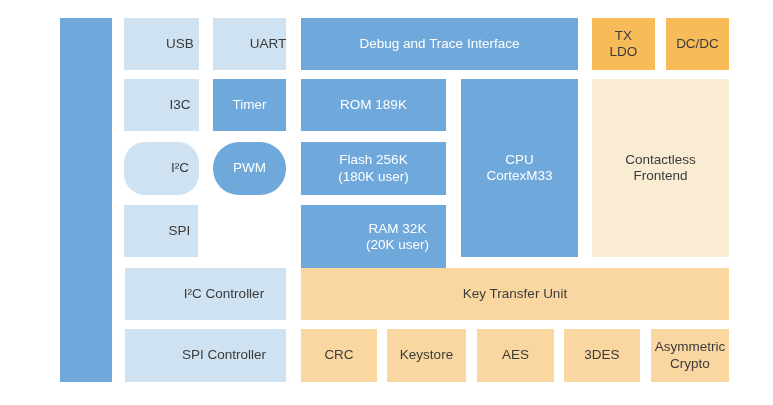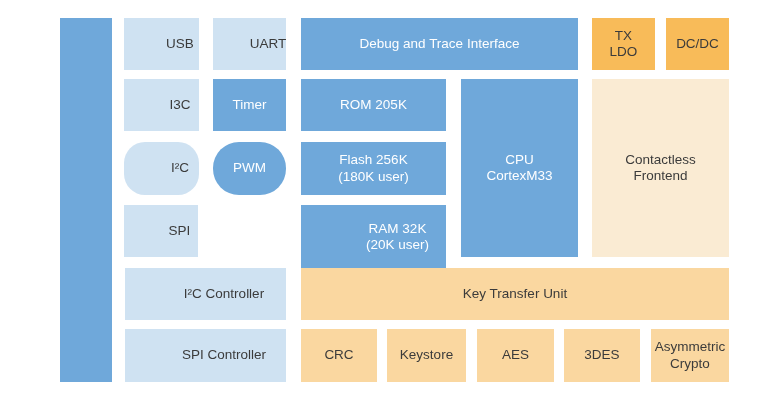--- a/index.html
+++ b/index.html
@@ -42,21 +42,21 @@
 
   <div class="block b-lblue" style="left:124px; top:18px; width:75px; height:52px;">USB</div>
   <div class="block b-lblue" style="left:213px; top:18px; width:73px; height:52px;">UART</div>
   <div class="block b-blue" style="left:301px; top:18px; width:277px; height:52px;">Debug and Trace Interface</div>
   <div class="block b-orange" style="left:666px; top:18px; width:63px; height:52px;">DC/DC</div>
   <div class="block b-orange" style="left:592px; top:18px; width:63px; height:52px;">TX
 LDO</div>
 
   <div class="block b-lblue" style="left:124px; top:79px; width:75px; height:52px;">I3C</div>
   <div class="block b-blue" style="left:213px; top:79px; width:73px; height:52px;">Timer</div>
-  <div class="block b-blue" style="left:301px; top:79px; width:145px; height:52px;">ROM 205K</div>
+  <div class="block b-blue" style="left:301px; top:79px; width:145px; height:52px;">ROM 189K</div>
   <div class="block b-blue" style="left:461px; top:79px; width:117px; height:178px;">CPU
 CortexM33</div>
   <div class="block b-cream" style="left:592px; top:79px; width:137px; height:178px;">Contactless
 Frontend</div>
 
   <div class="block b-lblue" style="left:124px; top:142px; width:75px; height:53px;border-radius:21px;">I²C</div>
   <div class="block b-blue" style="left:213px; top:142px; width:73px; height:53px;border-radius:26px;">PWM</div>
   <div class="block b-blue" style="left:301px; top:142px; width:145px; height:53px;">Flash 256K
 (180K user)</div>
 

